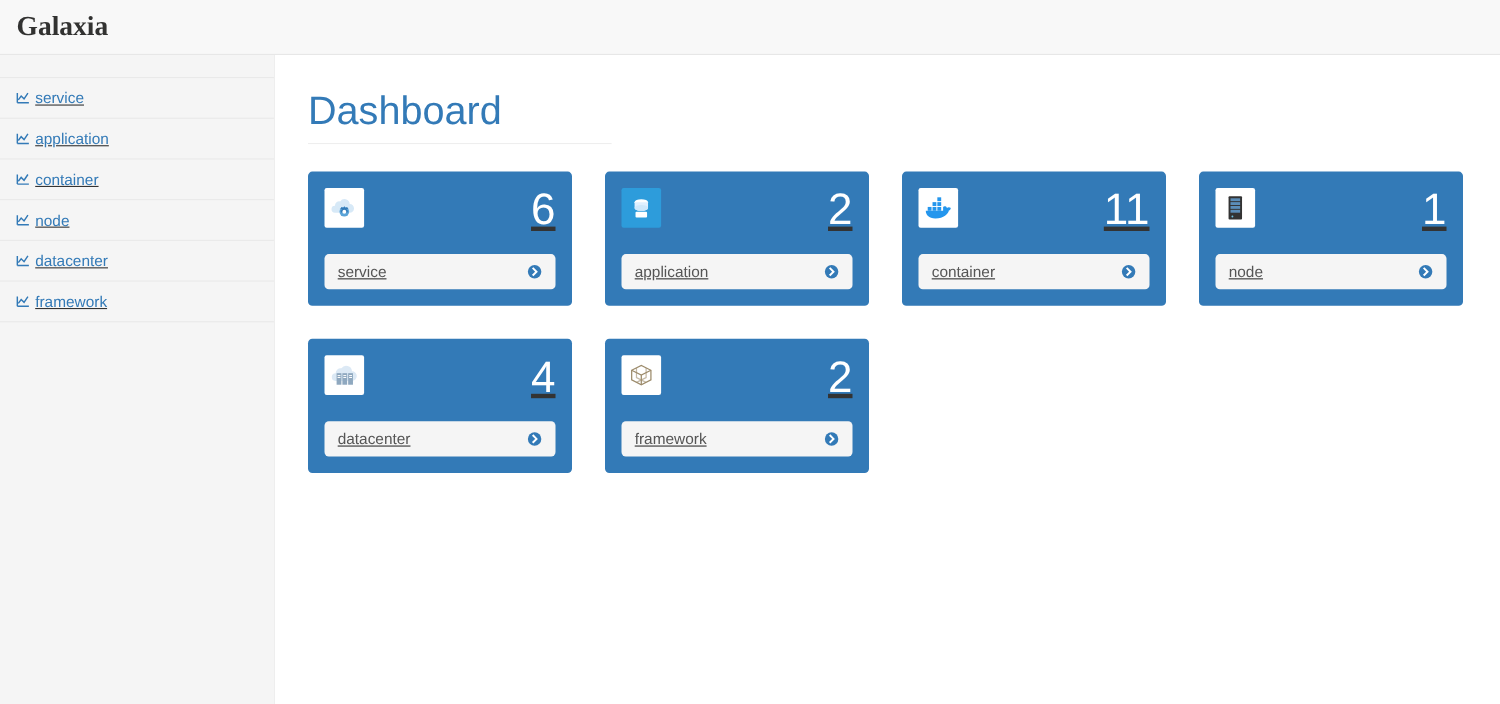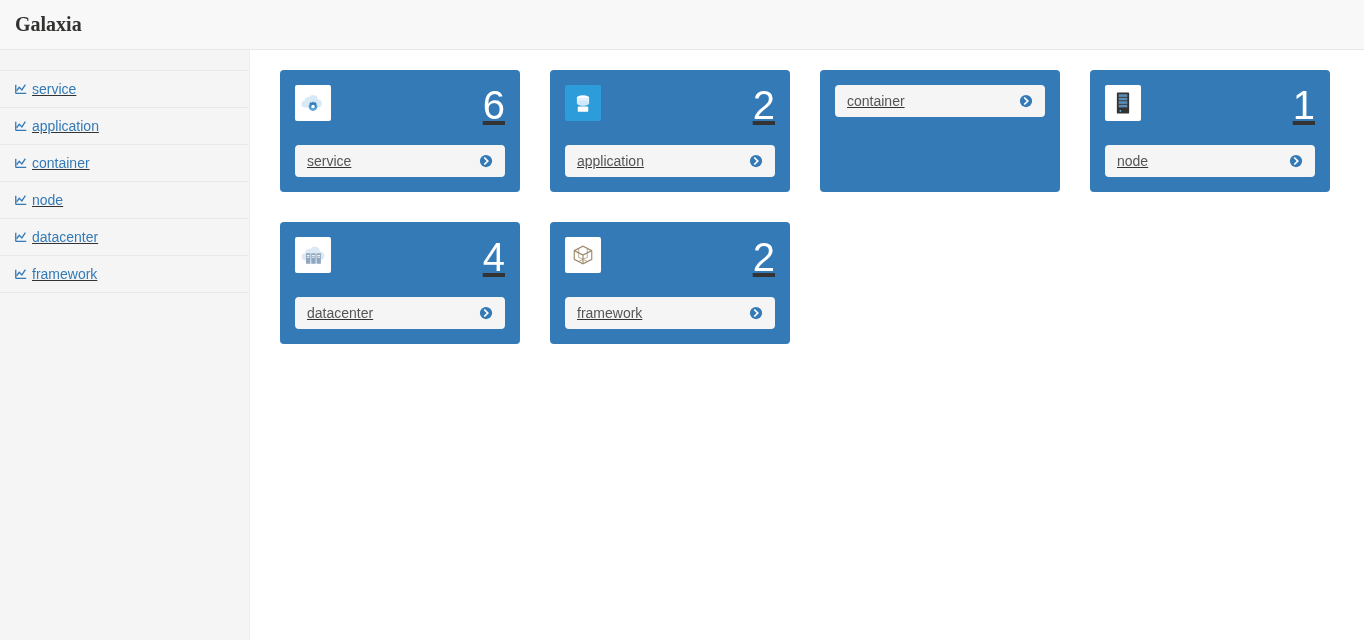--- a/index.html
+++ b/index.html
@@ -15,21 +15,21 @@
   .navbar {
     background: #f8f8f8;
     border-bottom: 1px solid #e7e7e7;
     height: 50px;
     display: flex;
     align-items: center;
     padding-left: 15px;
   }
   .navbar .brand {
     font-family: Georgia, "Times New Roman", serif;
-    font-size: 20px;
+    font-size: 25px;
     font-weight: bold;
     color: #323231;
     letter-spacing: 0px;
   }
 
   
   .container-wrap {
     display: flex;
     min-height: calc(100% - 50px);
     text-decoration: underline;
@@ -215,20 +215,21 @@
                 <path d="M3 10l3-4 3 3 4-6"></path>
               </svg>
           </span>
           <span>framework</span>
         </a>
       </li>
     </ul>
   </nav>
 
   <main class="main">
+    <h1 class="page-title">Dashboard</h1>
 
     <div class="cards">
 
       <div class="card">
         <div class="card-top">
           <div class="card-icon">
             <svg viewBox="0 0 32 32">
                 <path fill="#d7e9f7" d="M24 20a6 6 0 0 0-11-3 5 5 0 0 0-6 5 4 4 0 0 0 0 8h17a5 5 0 0 0 0-10z" transform="translate(0 -6) scale(0.9)"></path>
                 <circle cx="16" cy="20" r="5" fill="#5ba4d8"></circle>
                 <path fill="#337ab7" d="M16 14l1 2 2-1 1 2-2 1 2 1-1 2-2-1-1 2-1-2-2 1-1-2 2-1-2-1 1-2 2 1z"></path>
@@ -265,20 +266,36 @@
           <span class="arrow-ic">
             <svg viewBox="0 0 16 16" width="14" height="14">
                 <circle cx="8" cy="8" r="7" fill="#337ab7"></circle>
                 <path d="M6 4l4 4-4 4" stroke="#fff" stroke-width="2" fill="none"></path>
               </svg>
           </span>
         </div>
       </div>
 
       <div class="card">
+        <div class="card-top">
+          <div class="card-icon">
+            <svg viewBox="0 0 32 32">
+                <g fill="#2496ed">
+                  <rect x="5" y="15" width="4" height="4"></rect>
+                  <rect x="10" y="15" width="4" height="4"></rect>
+                  <rect x="15" y="15" width="4" height="4"></rect>
+                  <rect x="10" y="10" width="4" height="4"></rect>
+                  <rect x="15" y="10" width="4" height="4"></rect>
+                  <rect x="15" y="5" width="4" height="4"></rect>
+                  <path d="M3 19h22c2 0 4-1 4-3-1-1-3-1-4 0-1-2-3-2-4-1 0 0 0 0 0 0v4H3c0 4 3 8 10 8 9 0 13-5 14-8" fill="#2496ed"></path>
+                </g>
+              </svg>
+          </div>
+          <div class="card-value">11</div>
+        </div>
         <div class="card-footer">
           <span>container</span>
           <span class="arrow-ic">
             <svg viewBox="0 0 16 16" width="14" height="14">
                 <circle cx="8" cy="8" r="7" fill="#337ab7"></circle>
                 <path d="M6 4l4 4-4 4" stroke="#fff" stroke-width="2" fill="none"></path>
               </svg>
           </span>
         </div>
       </div>

